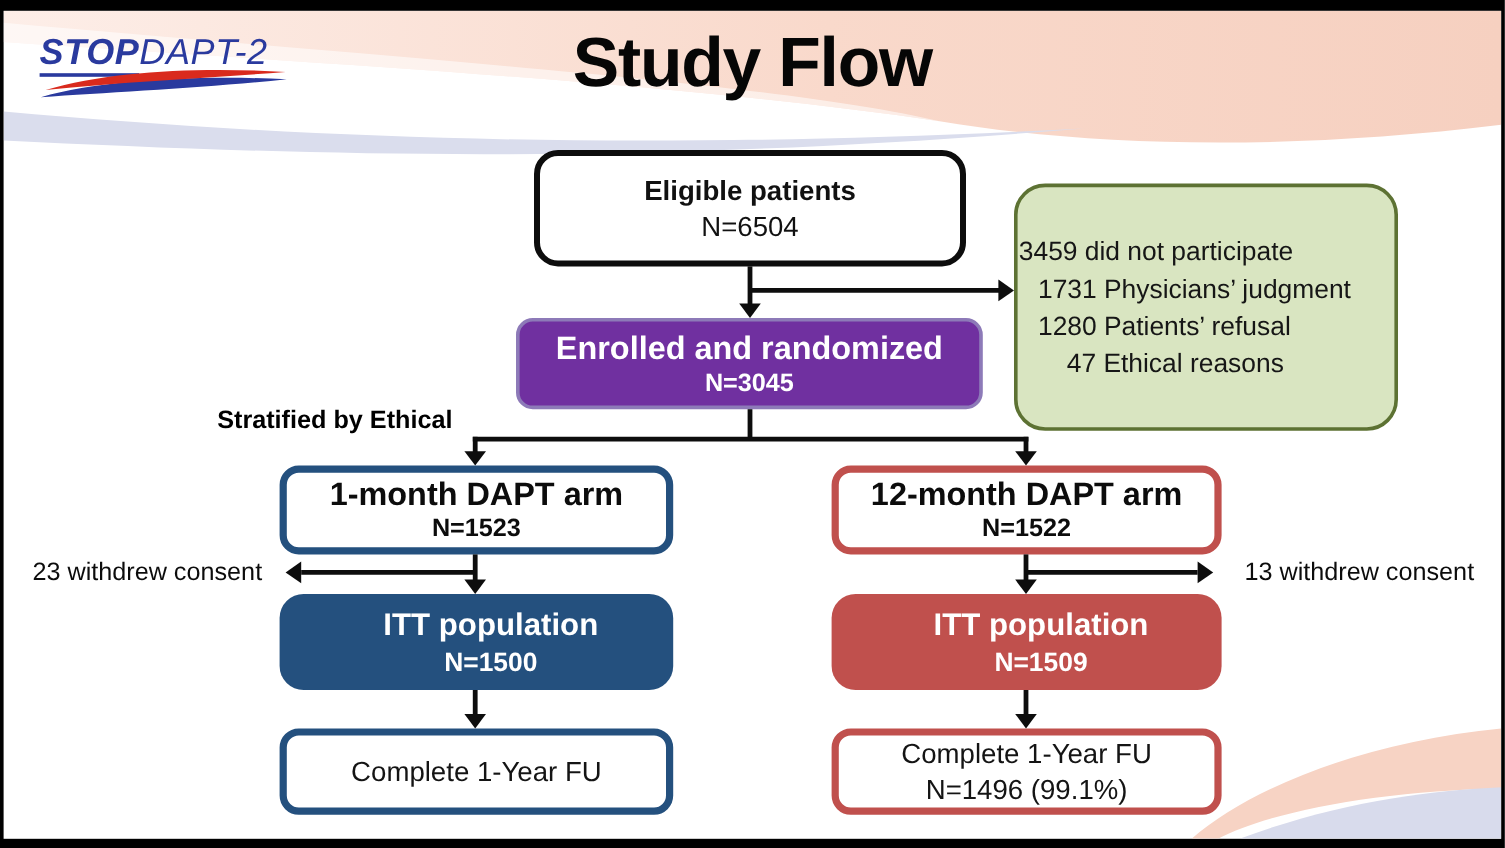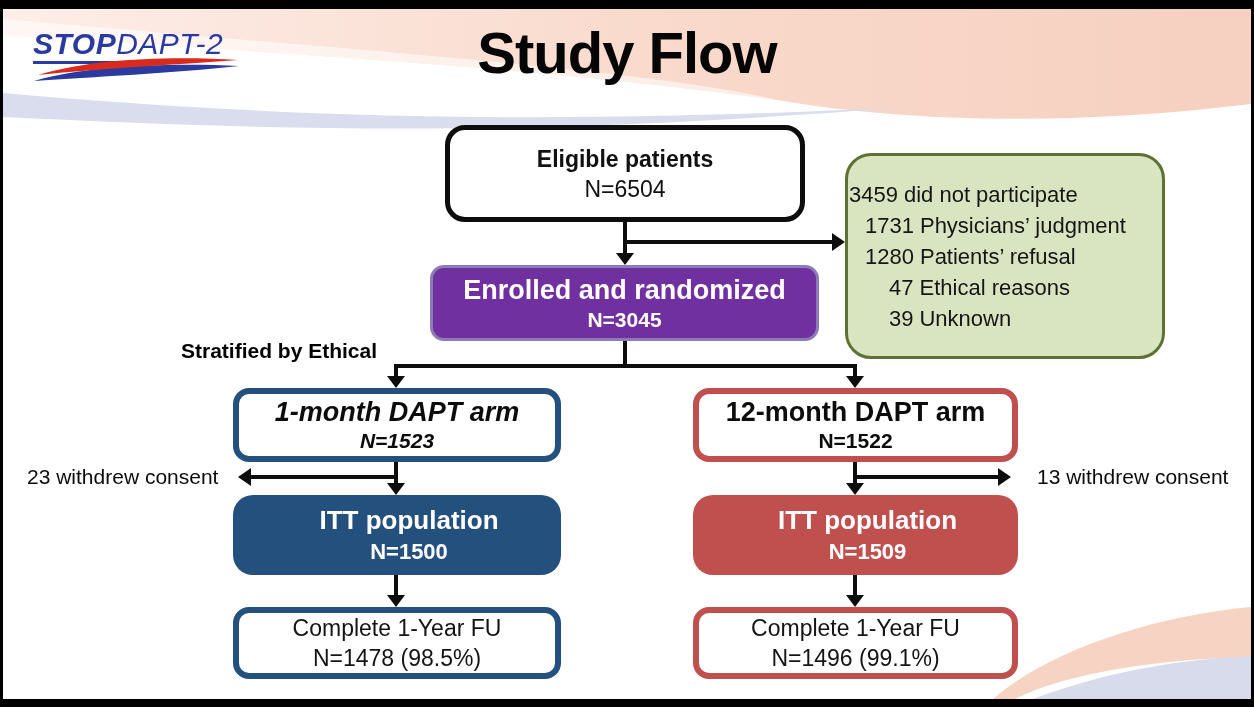--- a/index.html
+++ b/index.html
@@ -46,21 +46,21 @@
 
   #enrolled{left:427px;top:256px;width:389px;height:76px;background:#7030a0;
     border:3px solid #8d7ab8;border-radius:14px;color:#fff;}
   #enrolled .t1{font-size:27px;font-weight:bold;line-height:33px;}
   #enrolled .t2{font-size:21px;font-weight:bold;line-height:26px;}
 
   .note{position:absolute;font-weight:bold;font-size:21px;color:#000;}
   #stratified{left:178px;top:330px;}
 
   .arm{background:#fff;border:6px solid;border-radius:16px;}
-  #armL{left:230px;top:379px;width:328px;height:74px;border-color:#24507e;font-style:italic;}
+  #armL{left:230px;top:379px;width:328px;height:74px;border-color:#24507e;}
   #armR{left:690px;top:379px;width:325px;height:74px;border-color:#c0504d;}
   .arm .t1{font-size:27px;font-weight:bold;line-height:31px;color:#0c0c0c;}
   .arm .t2{font-size:21px;font-weight:bold;line-height:25px;color:#0c0c0c;}
 
   .wd{position:absolute;font-size:21px;color:#0c0c0c;white-space:nowrap;}
   #wdL{left:24px;top:456px;}
   #wdR{left:1034px;top:456px;}
 
   .itt{border-radius:20px;color:#fff;padding-left:24px;}
   #ittL{left:230px;top:486px;width:328px;height:80px;background:#24507e;}
@@ -115,23 +115,20 @@
     </div>
     <div class="ind-a">
       <span class="npp-num">1731</span><span>Physicians’ judgment</span>
     </div>
     <div class="ind-a">
       <span class="npp-num">1280</span><span>Patients’ refusal</span>
     </div>
     <div class="ind-c">
       <span class="npp-num">47</span><span>Ethical reasons</span>
     </div>
-    <div class="ind-c">
-      <span class="npp-num">39</span><span>Unknown</span>
-    </div>
   </div>
 
   <div class="bx" id="enrolled">
     <div class="t1">Enrolled and randomized</div>
     <div class="t2">N=3045</div>
   </div>
 
   <div class="note" id="stratified">Stratified by Ethical</div>
 
   <div class="bx arm" id="armL">
@@ -150,21 +147,20 @@
     <div class="t1">ITT population</div>
     <div class="t2">N=1500</div>
   </div>
   <div class="bx itt" id="ittR">
     <div class="t1">ITT population</div>
     <div class="t2">N=1509</div>
   </div>
 
   <div class="bx fu" id="fuL">
     <div>Complete 1-Year FU</div>
-    <div>N=1478 (98.5%)</div>
   </div>
   <div class="bx fu" id="fuR">
     <div>Complete 1-Year FU</div>
     <div>N=1496 (99.1%)</div>
   </div>
 
   <svg class="layer" width="1248" height="690" viewBox="0 0 1248 690" style="z-index:5;" stroke="#0d0d0d" stroke-width="4" fill="#0d0d0d">
     <g>
       <line x1="622" y1="213" x2="622" y2="246"></line>
       <polygon points="613,244 631,244 622,256" stroke="none"></polygon>

